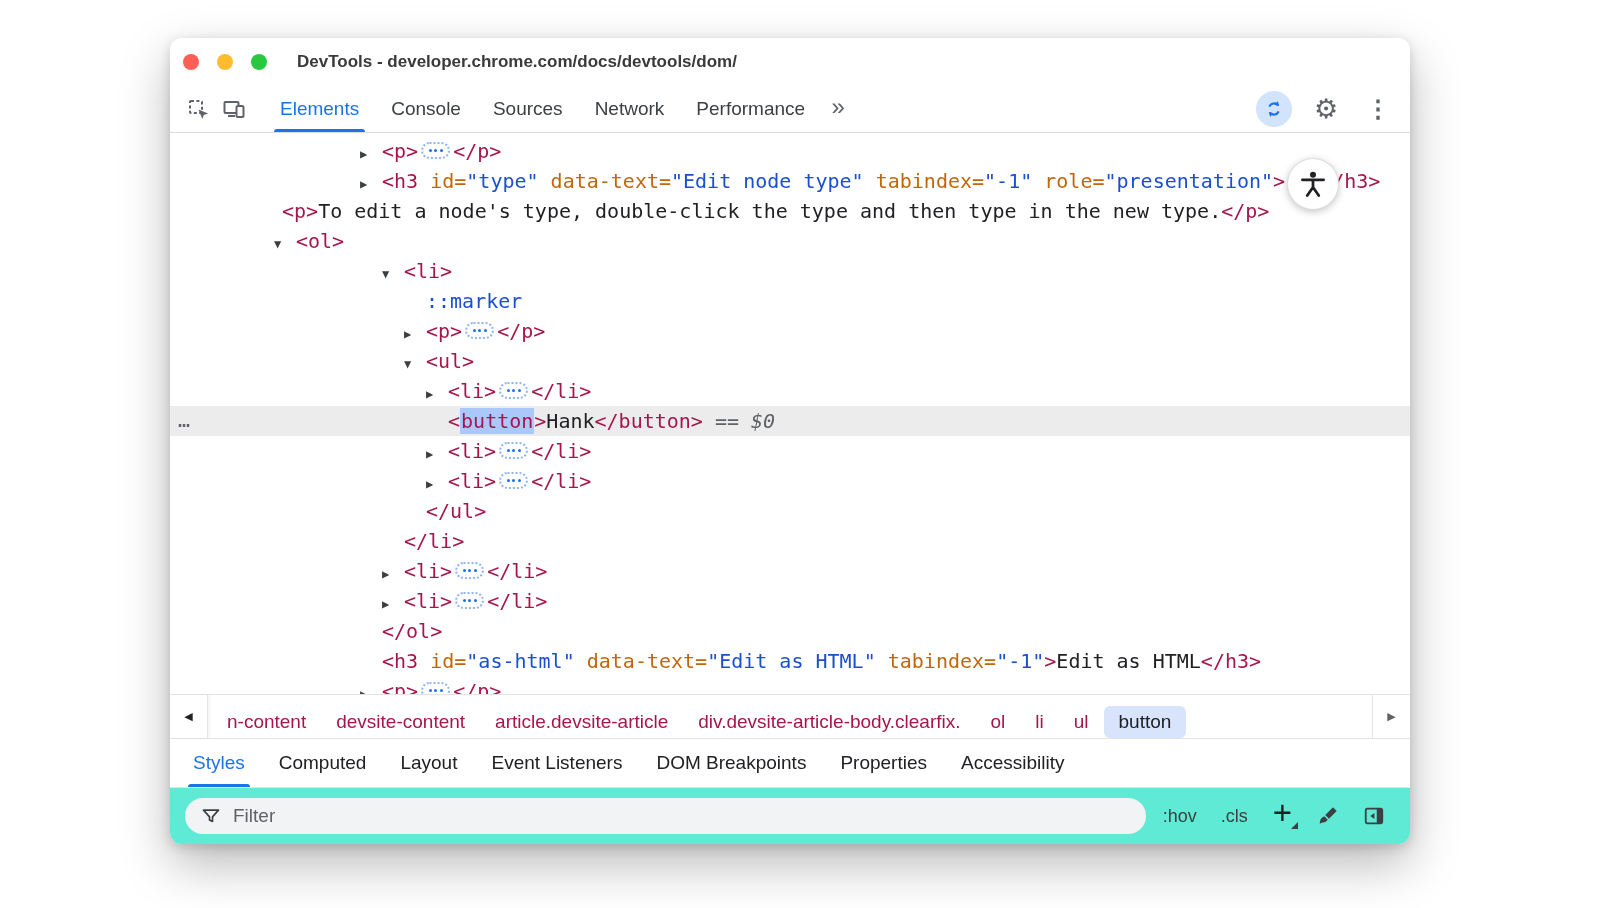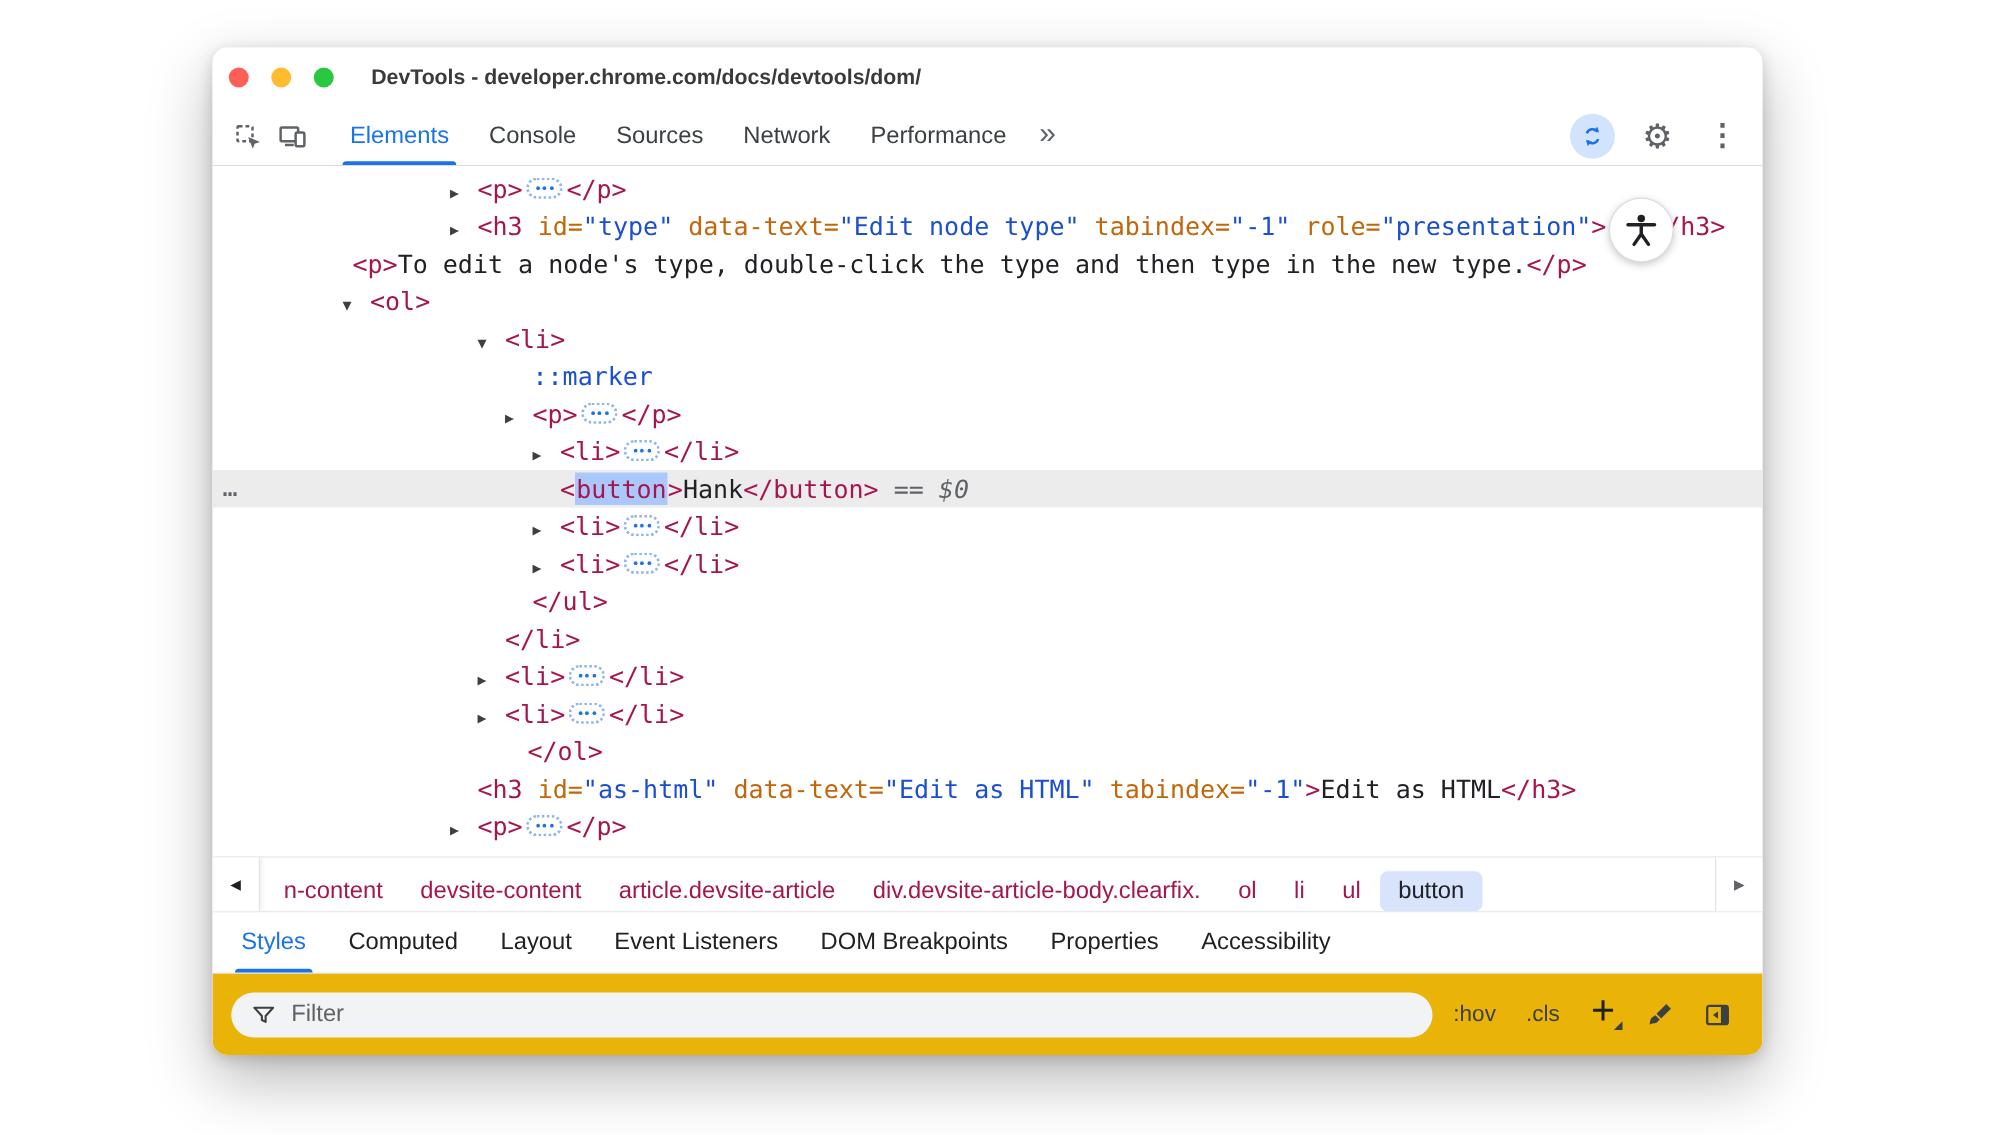--- a/index.html
+++ b/index.html
@@ -68,21 +68,21 @@
   .crumb-nav.right { border-left:1px solid #e4e4e4; color:#5f6368; }
   .crumbs { flex:1; display:flex; align-items:flex-end; overflow:hidden; padding:0 4px; }
   .crumb { padding:5px 15px; font-size:19px; color:var(--tag); white-space:nowrap; cursor:pointer; }
   .crumb.selected { background:var(--crumb-selected-bg); color:#202124; border-radius:6px; }
   
   .styles-tabs { flex:0 0 49px; display:flex; align-items:stretch; border-bottom:1px solid #e4e4e4; padding:0 6px; background:#fff; }
   .stab { display:flex; align-items:center; padding:0 17px; font-size:19px; color:#202124; position:relative; cursor:pointer; }
   .stab.active { color:var(--accent); }
   .stab.active::after { content:""; position:absolute; left:12px; right:12px; bottom:0; height:3px; background:var(--accent); border-radius:3px 3px 0 0; }
   
-  .filter-bar { flex:1 0 56px; display:flex; align-items:center; padding:0 18px 0 15px; gap:10px; background:#eab308; }
+  .filter-bar { flex:1 0 56px; display:flex; align-items:center; padding:0 18px 0 15px; gap:10px; background:#5eead4; }
   .filter-input { flex:1; height:36px; border-radius:18px; background:#f1f3f4; display:flex; align-items:center; gap:12px; padding:0 16px; cursor:text; }
   .placeholder { color:#5f6368; font-size:19px; }
   .tool-txt { font-size:18px; color:#3c4043; padding:4px 7px; }
   .plus { font-size:33px; font-weight:300; color:#202124; line-height:1; position:relative; padding:0 8px 8px 8px; }
   .plus::after { content:""; position:absolute; right:2px; bottom:8px; width:0; height:0; border-left:7px solid transparent; border-bottom:7px solid #3c4043; }
 </style>
 </head>
 <body>
 
 <div class="window">
@@ -132,29 +132,30 @@
 
   <div class="dom-tree">
     <div>
         <div class="dom-line" style="padding-left: 190px;"><span class="tree-arrow">▶</span><span class="sg-tag">&lt;p&gt;</span><span class="pill"><i></i><i></i><i></i></span><span class="sg-tag">&lt;/p&gt;</span></div>
         <div class="dom-line" style="padding-left: 190px;"><span class="tree-arrow">▶</span><span class="sg-tag">&lt;h3</span><span class="sg-attr"> id=</span><span class="sg-val">"type"</span><span class="sg-attr"> data-text=</span><span class="sg-val">"Edit node type"</span><span class="sg-attr"> tabindex=</span><span class="sg-val">"-1"</span><span class="sg-attr"> role=</span><span class="sg-val">"presentation"</span><span class="sg-tag">&gt;</span><span class="pill"><i></i><i></i><i></i></span><span class="sg-tag">&lt;/h3&gt;</span></div>
         <div class="dom-line" style="padding-left: 90px;"><span class="tree-arrow"></span><span class="sg-tag">&lt;p&gt;</span><span class="sg-txt">To edit a node's type, double-click the type and then type in the new type.</span><span class="sg-tag">&lt;/p&gt;</span></div>
         <div class="dom-line" style="padding-left: 104px;"><span class="tree-arrow">▼</span><span class="sg-tag">&lt;ol&gt;</span></div>
         <div class="dom-line" style="padding-left: 212px;"><span class="tree-arrow">▼</span><span class="sg-tag">&lt;li&gt;</span></div>
         <div class="dom-line" style="padding-left: 234px;"><span class="tree-arrow"></span><span class="sg-mrk">::marker</span></div>
         <div class="dom-line" style="padding-left: 234px;"><span class="tree-arrow">▶</span><span class="sg-tag">&lt;p&gt;</span><span class="pill"><i></i><i></i><i></i></span><span class="sg-tag">&lt;/p&gt;</span></div>
+        <div class="dom-line" style="padding-left: 234px;"><span class="tree-arrow">▼</span><span class="sg-tag">&lt;ul&gt;</span></div>
         <div class="dom-line" style="padding-left: 256px;"><span class="tree-arrow">▶</span><span class="sg-tag">&lt;li&gt;</span><span class="pill"><i></i><i></i><i></i></span><span class="sg-tag">&lt;/li&gt;</span></div>
         <div class="dom-line selected" style="padding-left: 256px;"><span class="gutter-more">…</span><span class="tree-arrow"></span><span class="sg-tag">&lt;</span><span class="sg-hl">button</span><span class="sg-tag">&gt;</span><span class="sg-txt">Hank</span><span class="sg-tag">&lt;/button&gt;</span><span class="sg-pct"> == </span><span class="sg-dlr">$0</span></div>
         <div class="dom-line" style="padding-left: 256px;"><span class="tree-arrow">▶</span><span class="sg-tag">&lt;li&gt;</span><span class="pill"><i></i><i></i><i></i></span><span class="sg-tag">&lt;/li&gt;</span></div>
         <div class="dom-line" style="padding-left: 256px;"><span class="tree-arrow">▶</span><span class="sg-tag">&lt;li&gt;</span><span class="pill"><i></i><i></i><i></i></span><span class="sg-tag">&lt;/li&gt;</span></div>
         <div class="dom-line" style="padding-left: 234px;"><span class="tree-arrow"></span><span class="sg-tag">&lt;/ul&gt;</span></div>
         <div class="dom-line" style="padding-left: 212px;"><span class="tree-arrow"></span><span class="sg-tag">&lt;/li&gt;</span></div>
         <div class="dom-line" style="padding-left: 212px;"><span class="tree-arrow">▶</span><span class="sg-tag">&lt;li&gt;</span><span class="pill"><i></i><i></i><i></i></span><span class="sg-tag">&lt;/li&gt;</span></div>
         <div class="dom-line" style="padding-left: 212px;"><span class="tree-arrow">▶</span><span class="sg-tag">&lt;li&gt;</span><span class="pill"><i></i><i></i><i></i></span><span class="sg-tag">&lt;/li&gt;</span></div>
-        <div class="dom-line" style="padding-left: 190px; margin-left: 40px;"><span class="tree-arrow"></span><span class="sg-tag">&lt;/ol&gt;</span></div>
+        <div class="dom-line" style="padding-left: 190px;"><span class="tree-arrow"></span><span class="sg-tag">&lt;/ol&gt;</span></div>
         <div class="dom-line" style="padding-left: 190px;"><span class="tree-arrow"></span><span class="sg-tag">&lt;h3</span><span class="sg-attr"> id=</span><span class="sg-val">"as-html"</span><span class="sg-attr"> data-text=</span><span class="sg-val">"Edit as HTML"</span><span class="sg-attr"> tabindex=</span><span class="sg-val">"-1"</span><span class="sg-tag">&gt;</span><span class="sg-txt">Edit as HTML</span><span class="sg-tag">&lt;/h3&gt;</span></div>
         <div class="dom-line" style="padding-left: 190px;"><span class="tree-arrow">▶</span><span class="sg-tag">&lt;p&gt;</span><span class="pill"><i></i><i></i><i></i></span><span class="sg-tag">&lt;/p&gt;</span></div>
       </div>
     <div class="a11y">
       <svg width="30" height="30" viewBox="0 0 24 24">
         <circle cx="12" cy="4.6" r="2.4" fill="#202124"></circle>
         <path fill="none" stroke="#202124" stroke-width="2.2" stroke-linecap="round" d="M3.5 8.6h17 M12 8.6v6 M12 14.6l-4.6 6.6 M12 14.6l4.6 6.6"></path>
       </svg>
     </div>
   </div>

